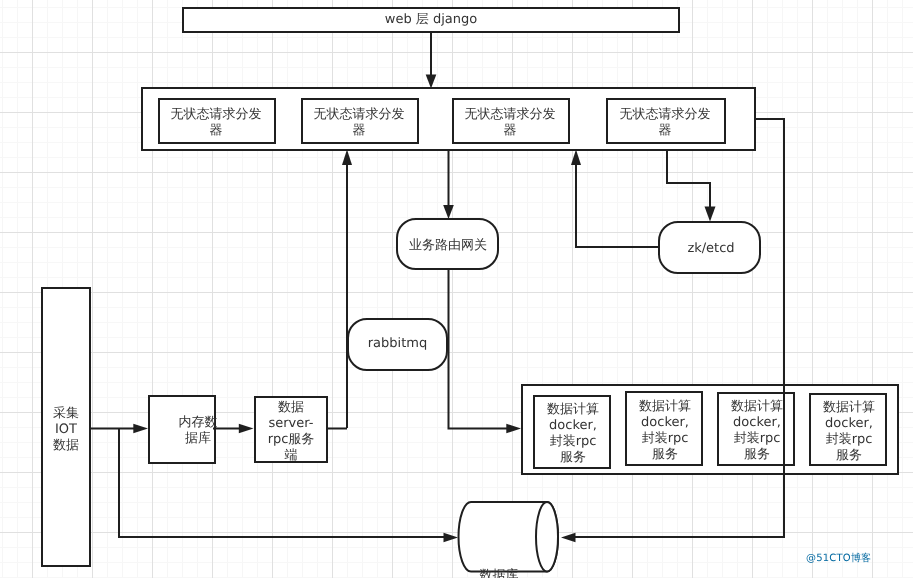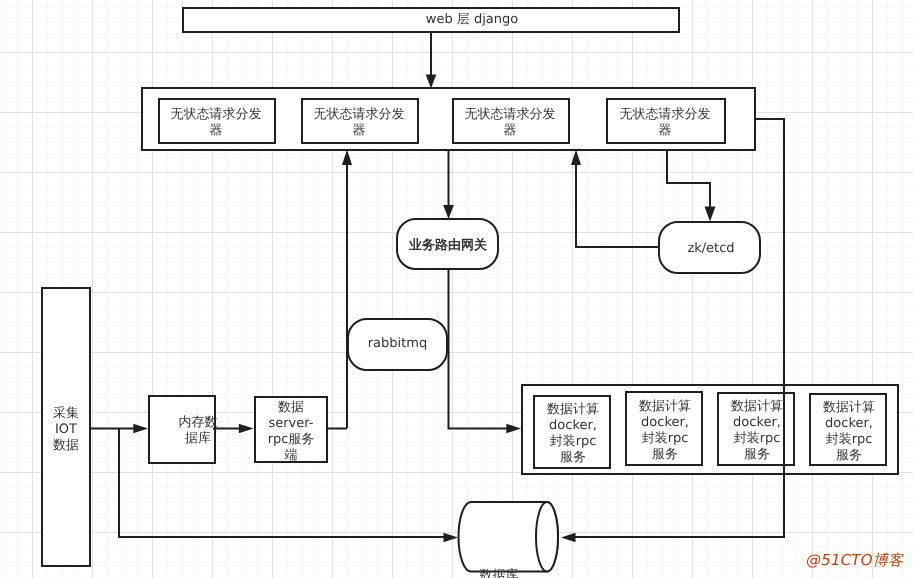--- a/index.html
+++ b/index.html
@@ -6,21 +6,21 @@
   html,body{margin:0;padding:0;background:#ffffff;}
   *{-webkit-font-smoothing:antialiased;text-rendering:geometricPrecision;}
   body{width:913px;height:578px;overflow:hidden;
        font-family:"DejaVu Sans","Liberation Sans",sans-serif;}
   #canvas{position:relative;width:913px;height:578px;background:#ffffff;}
   .node-label,#watermark{transform:translateZ(0);}
   .layer{position:absolute;left:0;top:0;}
   .node-label{position:absolute;display:flex;align-items:center;justify-content:center;
       text-align:center;color:#333333;font-size:13px;line-height:16px;
       pointer-events:none;white-space:pre-line;}
-  #watermark{position:absolute;left:806px;top:551px;color:#c2410c;font-size:15px;letter-spacing:0.2px;font-style:italic;}
+  #watermark{position:absolute;left:806px;top:551px;color:#0369a1;font-size:10px;letter-spacing:0.2px;}
 </style>
 </head>
 <body>
 
 <div id="canvas">
   <svg class="layer" id="grid" width="913" height="578">
       <line x1="2.5" y1="0" x2="2.5" y2="578" stroke="#f6f6f6" stroke-width="1"></line>
       <line x1="17.5" y1="0" x2="17.5" y2="578" stroke="#f6f6f6" stroke-width="1"></line>
       <line x1="32.5" y1="0" x2="32.5" y2="578" stroke="#f6f6f6" stroke-width="1"></line>
       <line x1="47.5" y1="0" x2="47.5" y2="578" stroke="#f6f6f6" stroke-width="1"></line>
@@ -181,30 +181,30 @@
       <polygon points="448.5,219 443.2,205 453.8,205" fill="#1f1f1f"></polygon>
       <polygon points="710,221.5 704.5,206.5 715.5,206.5" fill="#1f1f1f"></polygon>
       <polygon points="576,149.5 571,165 581,165" fill="#1f1f1f"></polygon>
       <polygon points="561,537.5 575.5,532.8 575.5,542.2" fill="#1f1f1f"></polygon>
       <polygon points="521,428.5 506.3,423.8 506.3,433.2" fill="#1f1f1f"></polygon>
       <polygon points="148,428.5 133.3,423.8 133.3,433.2" fill="#1f1f1f"></polygon>
       <polygon points="253.5,428.5 238.8,423.8 238.8,433.2" fill="#1f1f1f"></polygon>
       <polygon points="458,537.5 443.5,532.8 443.5,542.2" fill="#1f1f1f"></polygon>
     </svg>
   <div id="labels">
-      <div class="node-label" style="left:183px;top:8px;width:496px;height:24px;padding-left:41px;">web 层 django</div>
+      <div class="node-label" style="left:183px;top:8px;width:496px;height:24px;">web 层 django</div>
       <div class="node-label" style="left:158px;top:101px;width:116px;height:44px;">无状态请求分发
 器</div>
       <div class="node-label" style="left:301px;top:101px;width:116px;height:44px;">无状态请求分发
 器</div>
       <div class="node-label" style="left:452px;top:101px;width:116px;height:44px;">无状态请求分发
 器</div>
       <div class="node-label" style="left:606px;top:101px;width:118px;height:44px;">无状态请求分发
 器</div>
-      <div class="node-label" style="left:398px;top:221px;width:100px;height:50px;font-weight:bold;">业务路由网关</div>
+      <div class="node-label" style="left:398px;top:221px;width:100px;height:50px;">业务路由网关</div>
       <div class="node-label" style="left:661px;top:223px;width:100px;height:51px;text-align:right;">zk/etcd</div>
       <div class="node-label" style="left:348px;top:318px;width:99px;height:51px;">rabbitmq</div>
       <div class="node-label" style="left:42px;top:291px;width:48px;height:278px;">采集
 IOT
 数据</div>
       <div class="node-label" style="left:166px;top:397px;width:64px;height:68px;">内存数
 据库</div>
       <div class="node-label" style="left:255px;top:399px;width:72px;height:65px;">数据
 server-
 rpc服务

